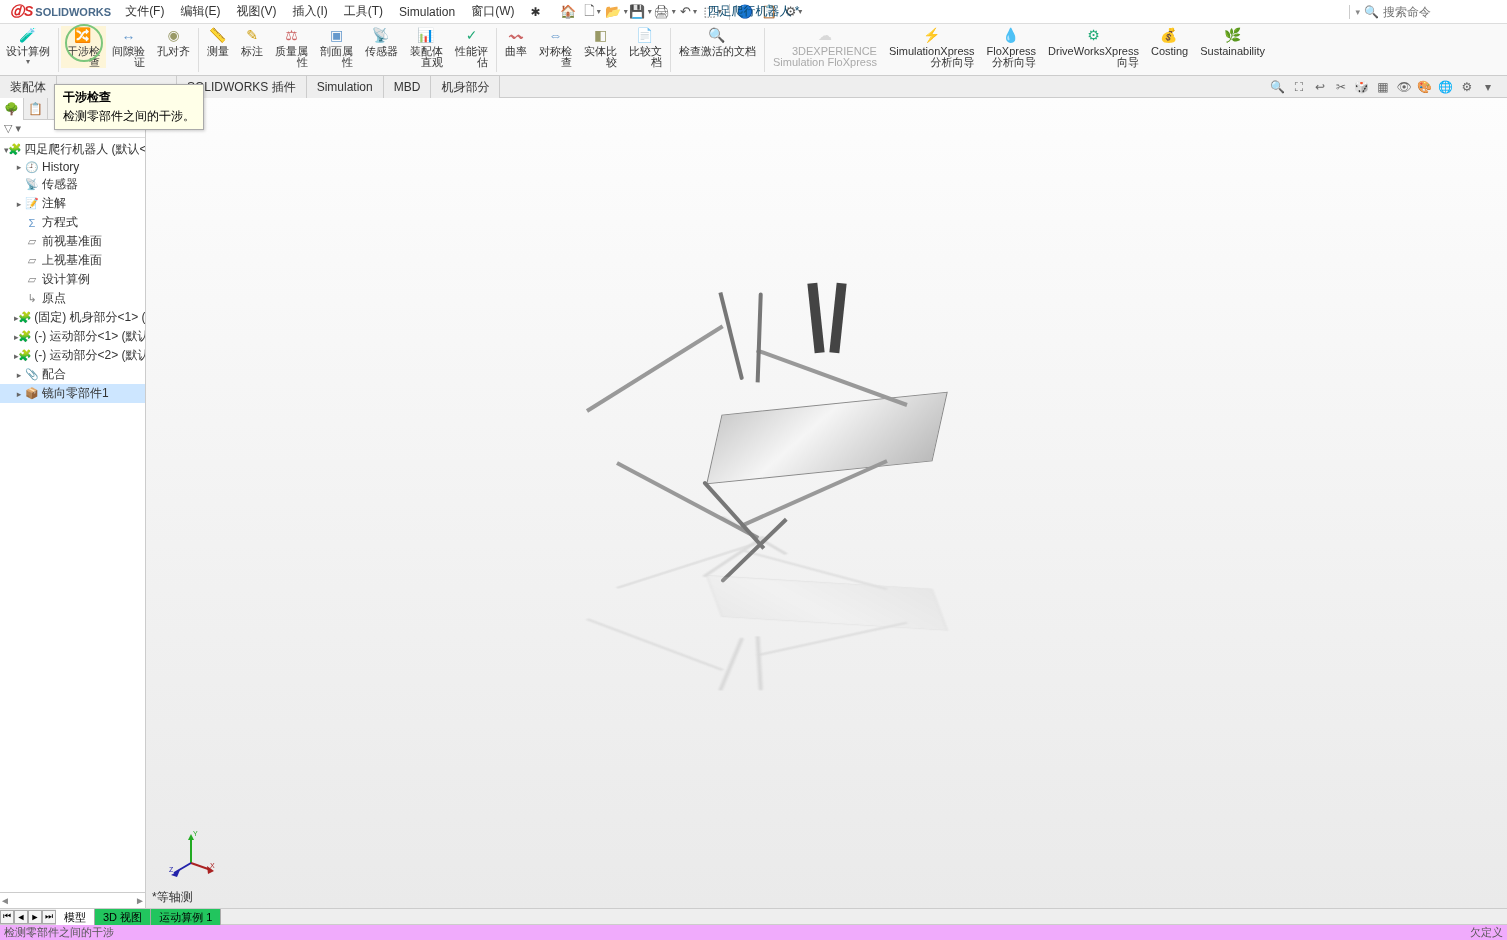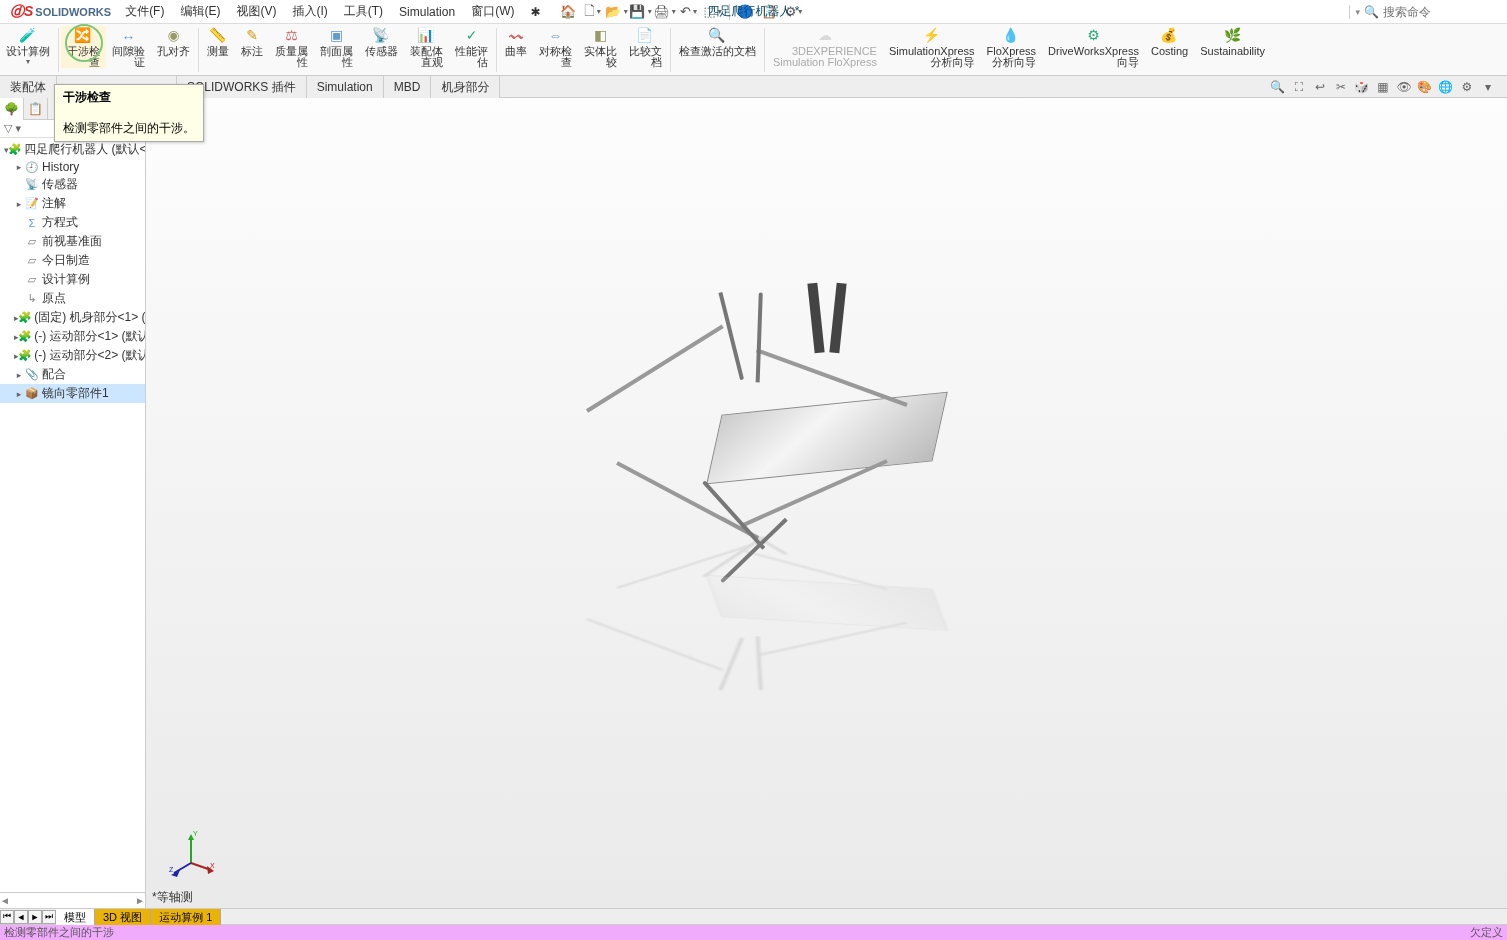--- a/index.html
+++ b/index.html
@@ -49,21 +49,21 @@
 .tree { flex: 1; overflow: auto; padding: 2px 0; }
 .tree-row { display: flex; align-items: center; padding: 1px 4px; font-size: 12px; color: #333; white-space: nowrap; cursor: pointer; }
 .tree-exp { width: 10px; font-size: 9px; color: #666; text-align: center; }
 .tree-icon { width: 16px; height: 14px; margin-right: 2px; display: inline-flex; align-items: center; justify-content: center; font-size: 11px; }
 .indent-1 { padding-left: 14px; }
 .tree-row.selected { background: #cde6ff; }
 .panel-scroll { height: 16px; border-top: 1px solid #ccc; display: flex; align-items: center; font-size: 10px; color: #888; margin-top: auto; }
 
 
 .tooltip { position: absolute; left: 54px; top: 84px; background: #ffffe8; border: 1px solid #aaa; padding: 4px 8px; font-size: 12px; z-index: 50; box-shadow: 1px 1px 3px rgba(0,0,0,0.2); }
-.tooltip-title { font-weight: bold; margin-bottom: 14px; }
+.tooltip-title { font-weight: bold; margin-bottom: 2px; }
 
 
 .viewport { flex: 1; background: linear-gradient(#fdfdfd 0%, #f2f2f2 55%, #eaeaea 100%); position: relative; overflow: hidden; }
 .triad { position: absolute; left: 20px; bottom: 30px; width: 50px; height: 50px; }
 .view-label { position: absolute; left: 6px; bottom: 2px; font-size: 12px; color: #333; }
 
 
 .robot { position: absolute; left: 50%; top: 42%; transform: translate(-50%,-50%); }
 .robot-body { width: 220px; height: 70px; background: linear-gradient(135deg,#ccc,#f5f5f5 40%,#bbb); border: 1px solid #888; transform: skewX(-18deg) rotate(-6deg); position: relative; }
 .leg { position: absolute; width: 160px; height: 4px; background: #999; transform-origin: left center; }
@@ -77,21 +77,21 @@
 .grip { position: absolute; left: 90px; top: -120px; width: 40px; height: 120px; }
 .grip::before, .grip::after { content: ""; position: absolute; width: 10px; height: 70px; background: #444; top: 0; }
 .grip::before { left: 4px; transform: rotate(-6deg); }
 .grip::after { right: 4px; transform: rotate(6deg); }
 .reflection { position: absolute; left: 50%; top: 58%; transform: translateX(-50%) scaleY(-0.6); opacity: 0.18; filter: blur(1px); }
 
 
 .bottom-tabs { height: 16px; background: #eee; border-top: 1px solid #ccc; display: flex; align-items: center; font-size: 11px; }
 .bt-nav { display: flex; }
 .bt-btn { width: 14px; height: 14px; border: 1px solid #aaa; background: #f5f5f5; display: flex; align-items: center; justify-content: center; font-size: 9px; cursor: pointer; }
-.bt-tab { padding: 0 8px; height: 16px; line-height: 16px; border-right: 1px solid #aaa; cursor: pointer; background: #eab308; }
+.bt-tab { padding: 0 8px; height: 16px; line-height: 16px; border-right: 1px solid #aaa; cursor: pointer; background: #22c55e; }
 .bt-tab.active { background: #fff; }
 
 
 .statusbar { height: 16px; background: #f0abfc; border-top: 1px solid #ccc; font-size: 11px; color: #555; display: flex; align-items: center; padding: 0 4px; }
 .status-right { margin-left: auto; }
 </style>
 </head>
 <body>
 
 <div class="menubar">
@@ -308,21 +308,21 @@
           <span>方程式</span>
         </div>
       <div class="tree-row indent-1">
           <span class="tree-exp"></span>
           <span class="tree-icon" style="color:#888">▱</span>
           <span>前视基准面</span>
         </div>
       <div class="tree-row indent-1">
           <span class="tree-exp"></span>
           <span class="tree-icon" style="color:#888">▱</span>
-          <span>今日制造</span>
+          <span>上视基准面</span>
         </div>
       <div class="tree-row indent-1">
           <span class="tree-exp"></span>
           <span class="tree-icon" style="color:#888">▱</span>
           <span>设计算例</span>
         </div>
       <div class="tree-row indent-1">
           <span class="tree-exp"></span>
           <span class="tree-icon" style="color:#888">↳</span>
           <span>原点</span>

